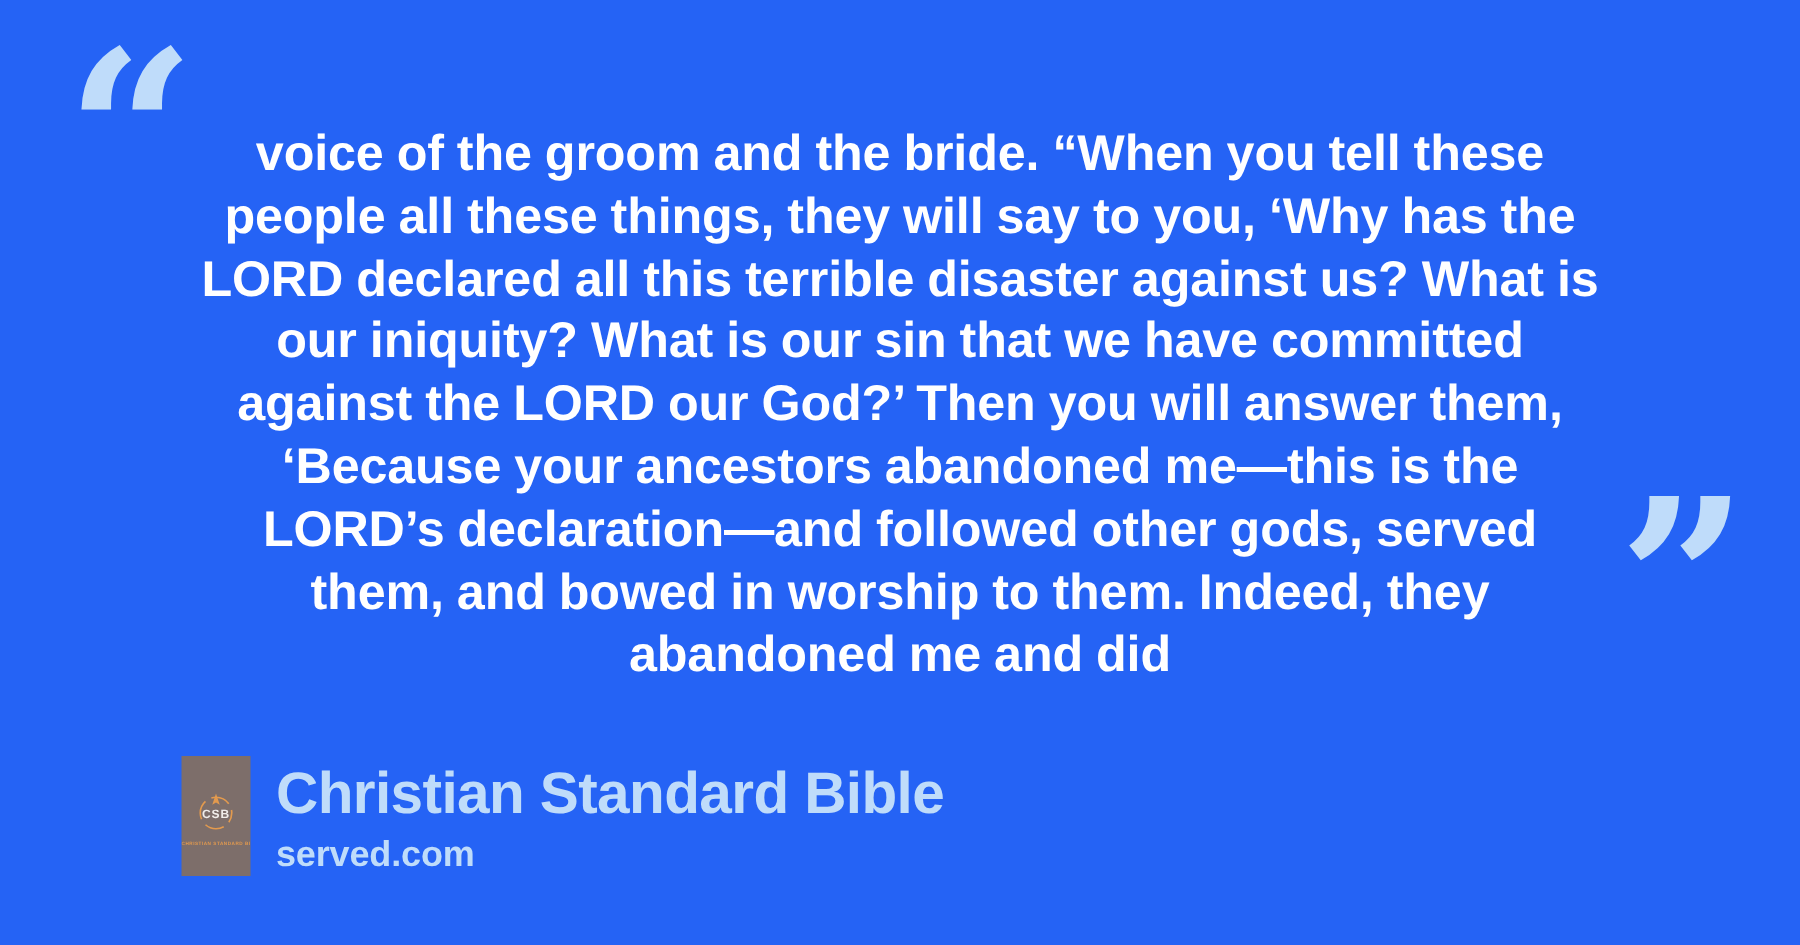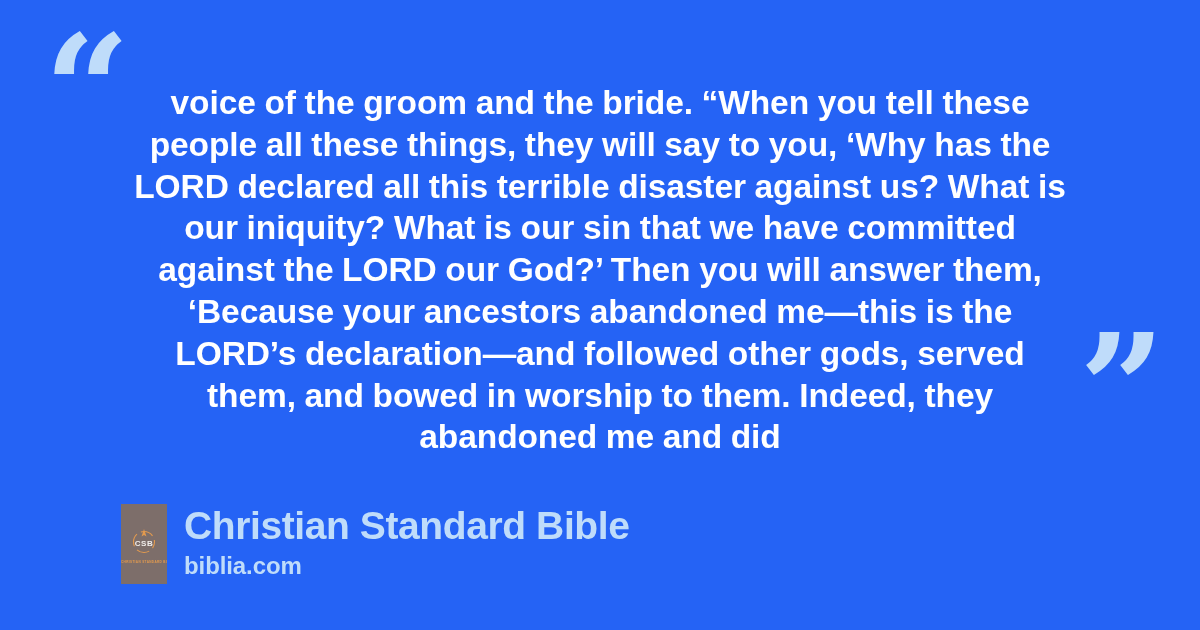--- a/index.html
+++ b/index.html
@@ -60,21 +60,21 @@
     letter-spacing: -0.1px;
     word-spacing: -0.5px;
   }
 
   
   #footer {
     position: absolute;
     left: 121px;
     top: 504px;
     display: flex;
-    align-items: flex-start;
+    align-items: flex-end;
   }
 
   #book-cover {
     position: relative;
     width: 46px;
     height: 80px;
     background: #7d6e6a;
     flex: 0 0 auto;
     overflow: hidden;
   }
@@ -150,18 +150,18 @@
 
         <path d="M30 6 L35 21 L30 18 L25 21 Z" fill="#e39a4e"></path>
 
         <text x="30" y="39" text-anchor="middle" font-family="Liberation Sans, sans-serif" font-size="16" font-weight="700" fill="#f0ece9" letter-spacing="1.2">CSB</text>
       </svg>
       <div id="book-cover-subtitle">CHRISTIAN STANDARD BIBLE</div>
     </div>
 
     <div id="footer-text">
       <div id="source-title">Christian Standard Bible</div>
-      <div id="source-url">biblia.com</div>
+      <div id="source-url">served.com</div>
     </div>
 
   </div>
 
 </div>
 
 </body></html>

